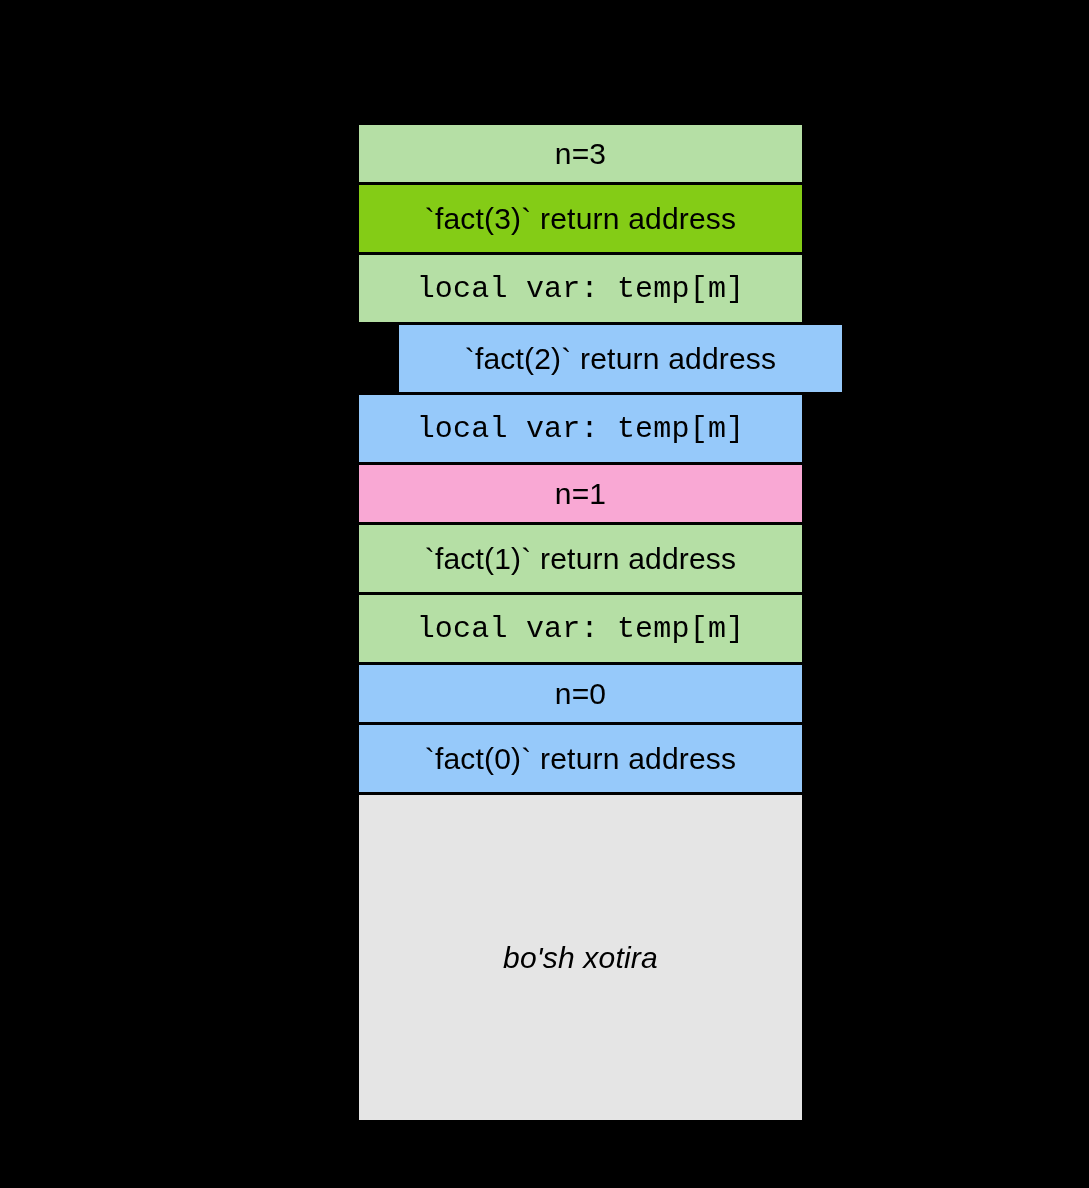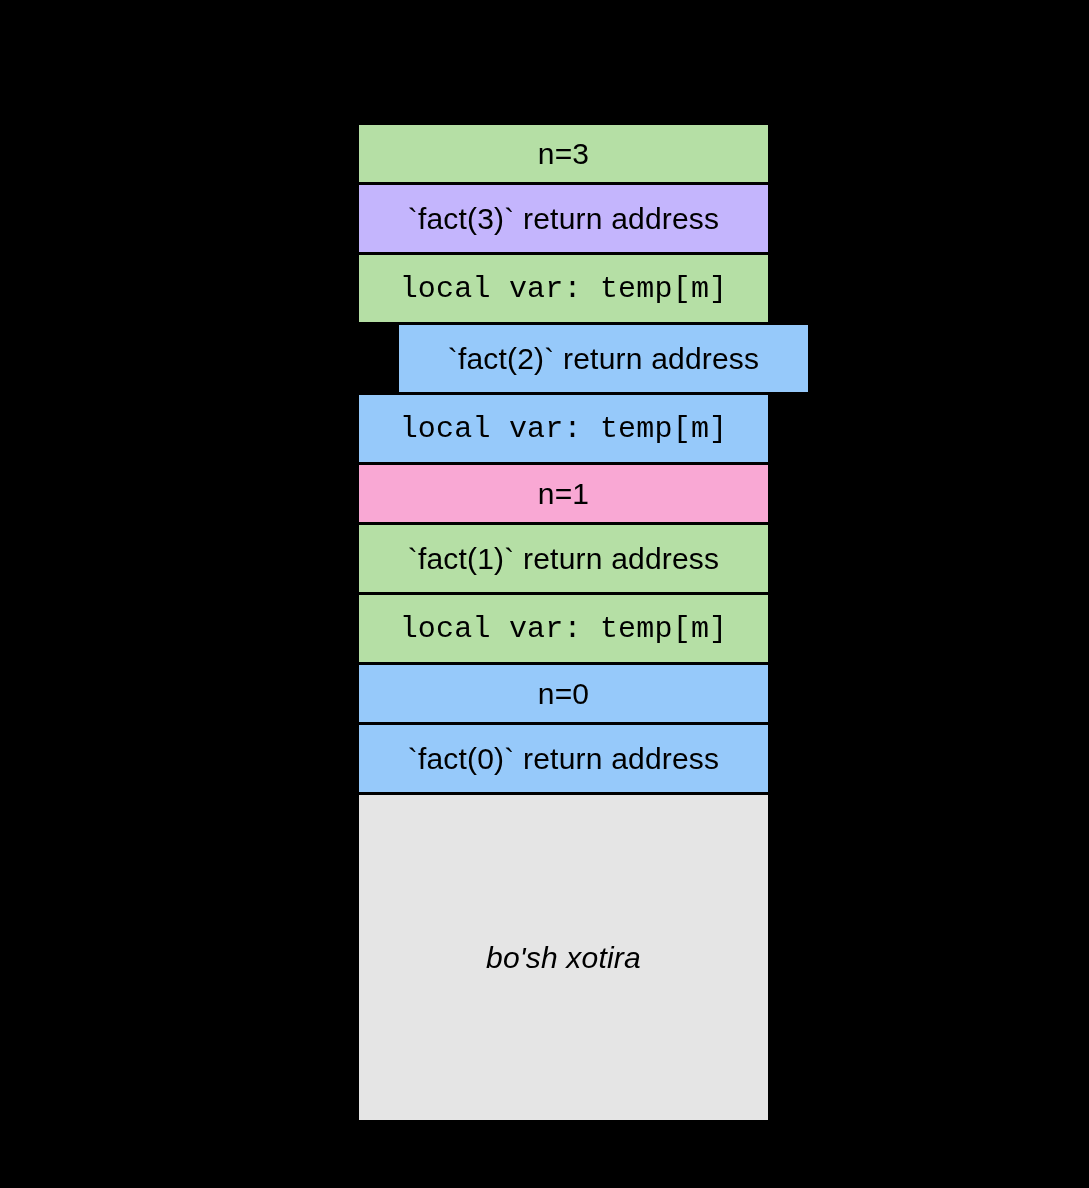--- a/index.html
+++ b/index.html
@@ -14,21 +14,21 @@
   .canvas {
     position: relative;
     width: 1089px;
     height: 1188px;
     background: #000000;
   }
   .stack {
     position: absolute;
     left: 359px;
     top: 123px;
-    width: 409px;
+    width: 443px;
     box-sizing: border-box;
     border-top: 2px solid #000000;
   }
   .row {
     box-sizing: content-box;
     width: 100%;
     border-bottom: 3px solid #000000;
     display: flex;
     align-items: center;
     justify-content: center;
@@ -47,21 +47,21 @@
   .row span { white-space: pre; }
 </style>
 </head>
 <body>
 
 <div class="canvas">
   <div class="stack" id="stack">
       <div class="row row-param" style="background: rgb(181, 223, 165);">
         <span>n=3</span>
       </div>
-      <div class="row row-return_address" style="background: #c4b5fd;">
+      <div class="row row-return_address" style="background: #84cc16;">
         <span>`fact(3)` return address</span>
       </div>
       <div class="row row-local_var" style="background: rgb(181, 223, 165);">
         <span>local var: temp[m]</span>
       </div>
       <div class="row row-return_address" style="background: rgb(150, 201, 250); margin-left: 40px;">
         <span>`fact(2)` return address</span>
       </div>
       <div class="row row-local_var" style="background: rgb(150, 201, 250);">
         <span>local var: temp[m]</span>

